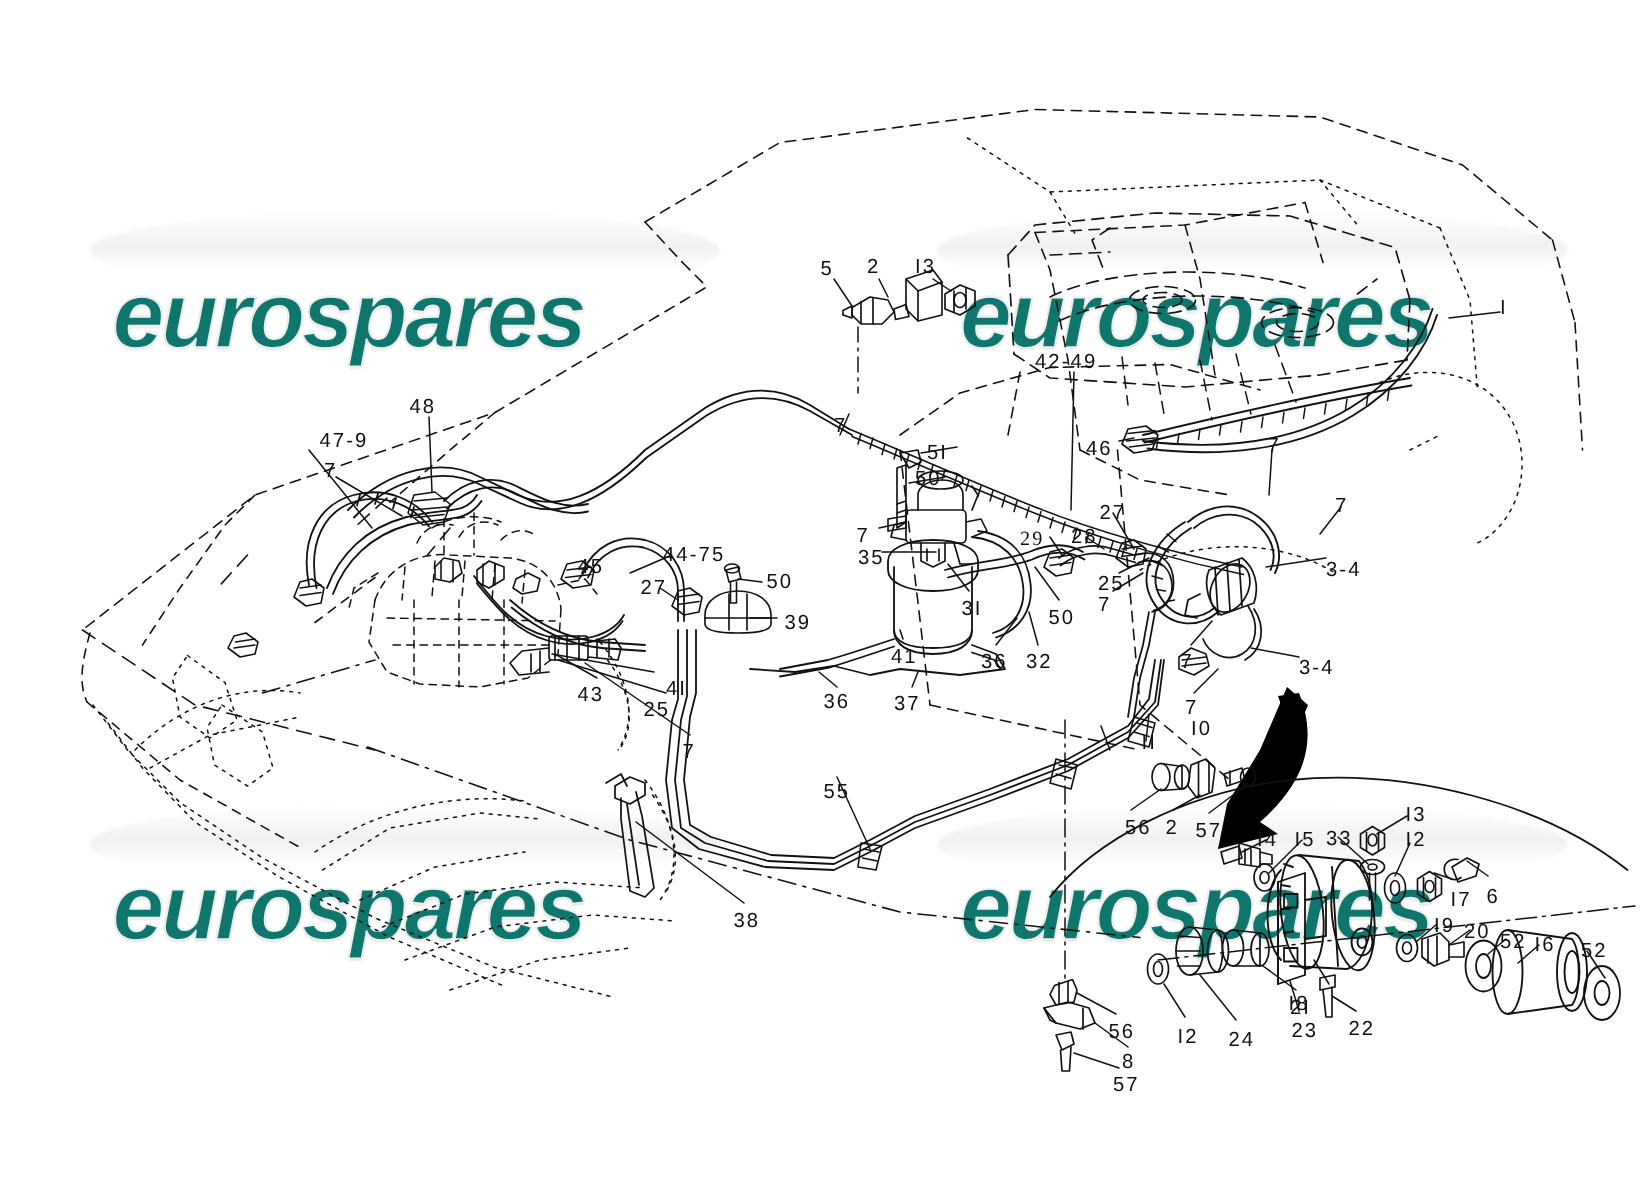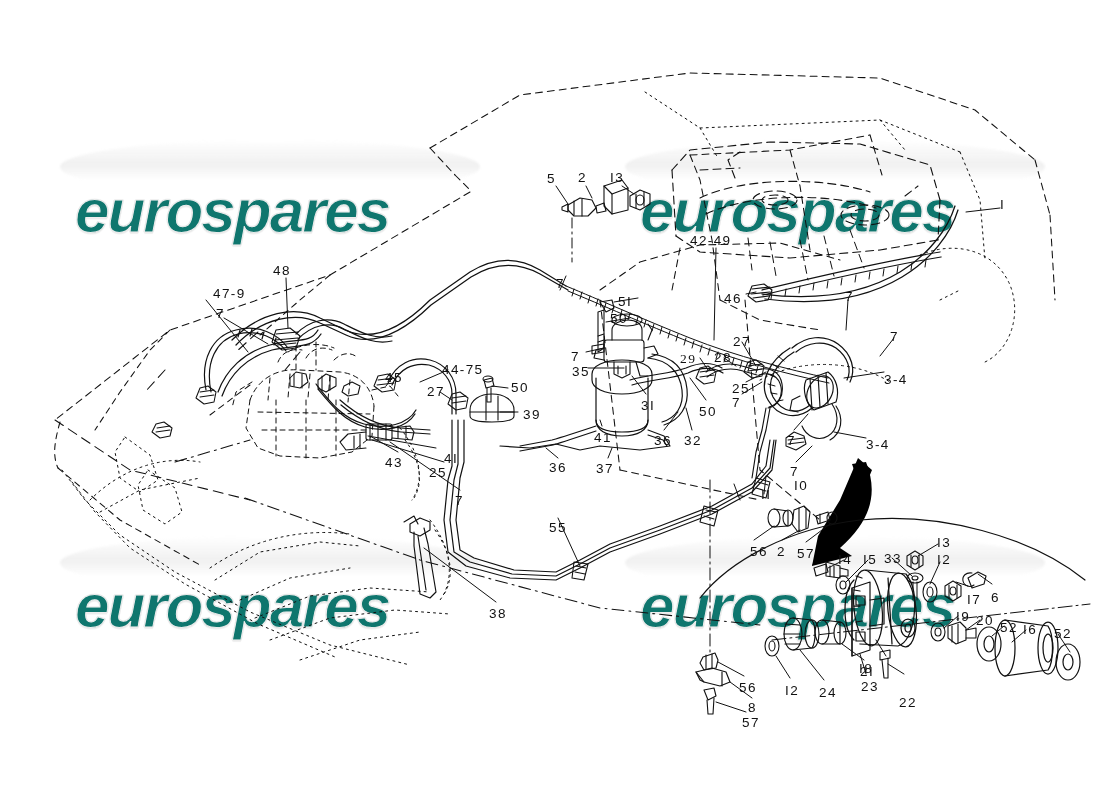--- a/index.html
+++ b/index.html
@@ -738,18 +738,18 @@
   <div class="lbl" style="left:956px;top:610px;">I9</div>
   <div class="lbl" style="left:976px;top:614px;">20</div>
   <div class="lbl" style="left:1000px;top:621px;">52</div>
   <div class="lbl" style="left:1023px;top:623px;">I6</div>
   <div class="lbl" style="left:1054px;top:627px;">52</div>
   <div class="lbl" style="left:785px;top:684px;">I2</div>
   <div class="lbl" style="left:819px;top:686px;">24</div>
   <div class="lbl" style="left:860px;top:665px;">2I</div>
   <div class="lbl" style="left:861px;top:680px;">23</div>
   <div class="lbl" style="left:859px;top:662px;">I8</div>
-  <div class="lbl" style="left:899px;top:696px;">22</div>
+  <div class="lbl" style="left:899px;top:679px;">22</div>
   <div class="lbl" style="left:739px;top:681px;">56</div>
   <div class="lbl" style="left:748px;top:701px;">8</div>
   <div class="lbl" style="left:742px;top:716px;">57</div>
 
 </div>
 
 </body></html>

